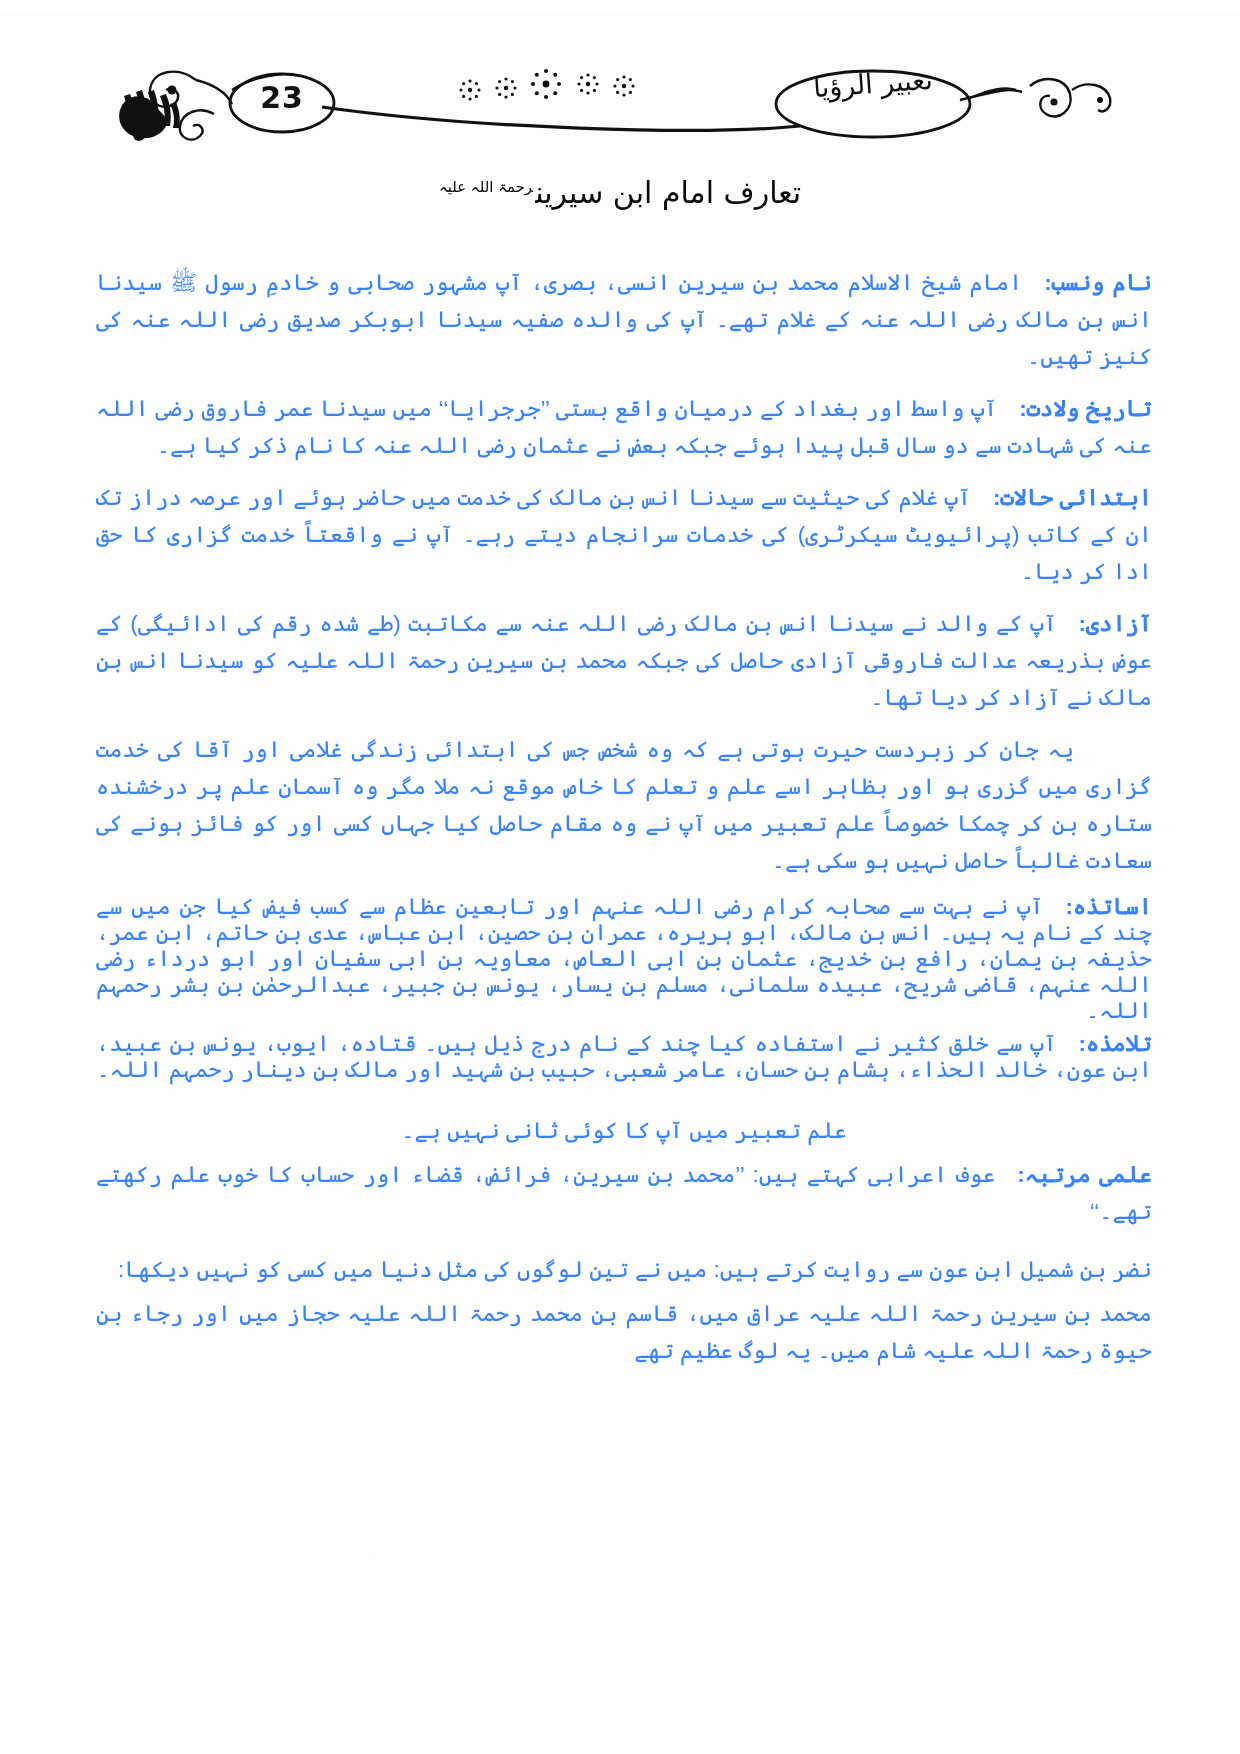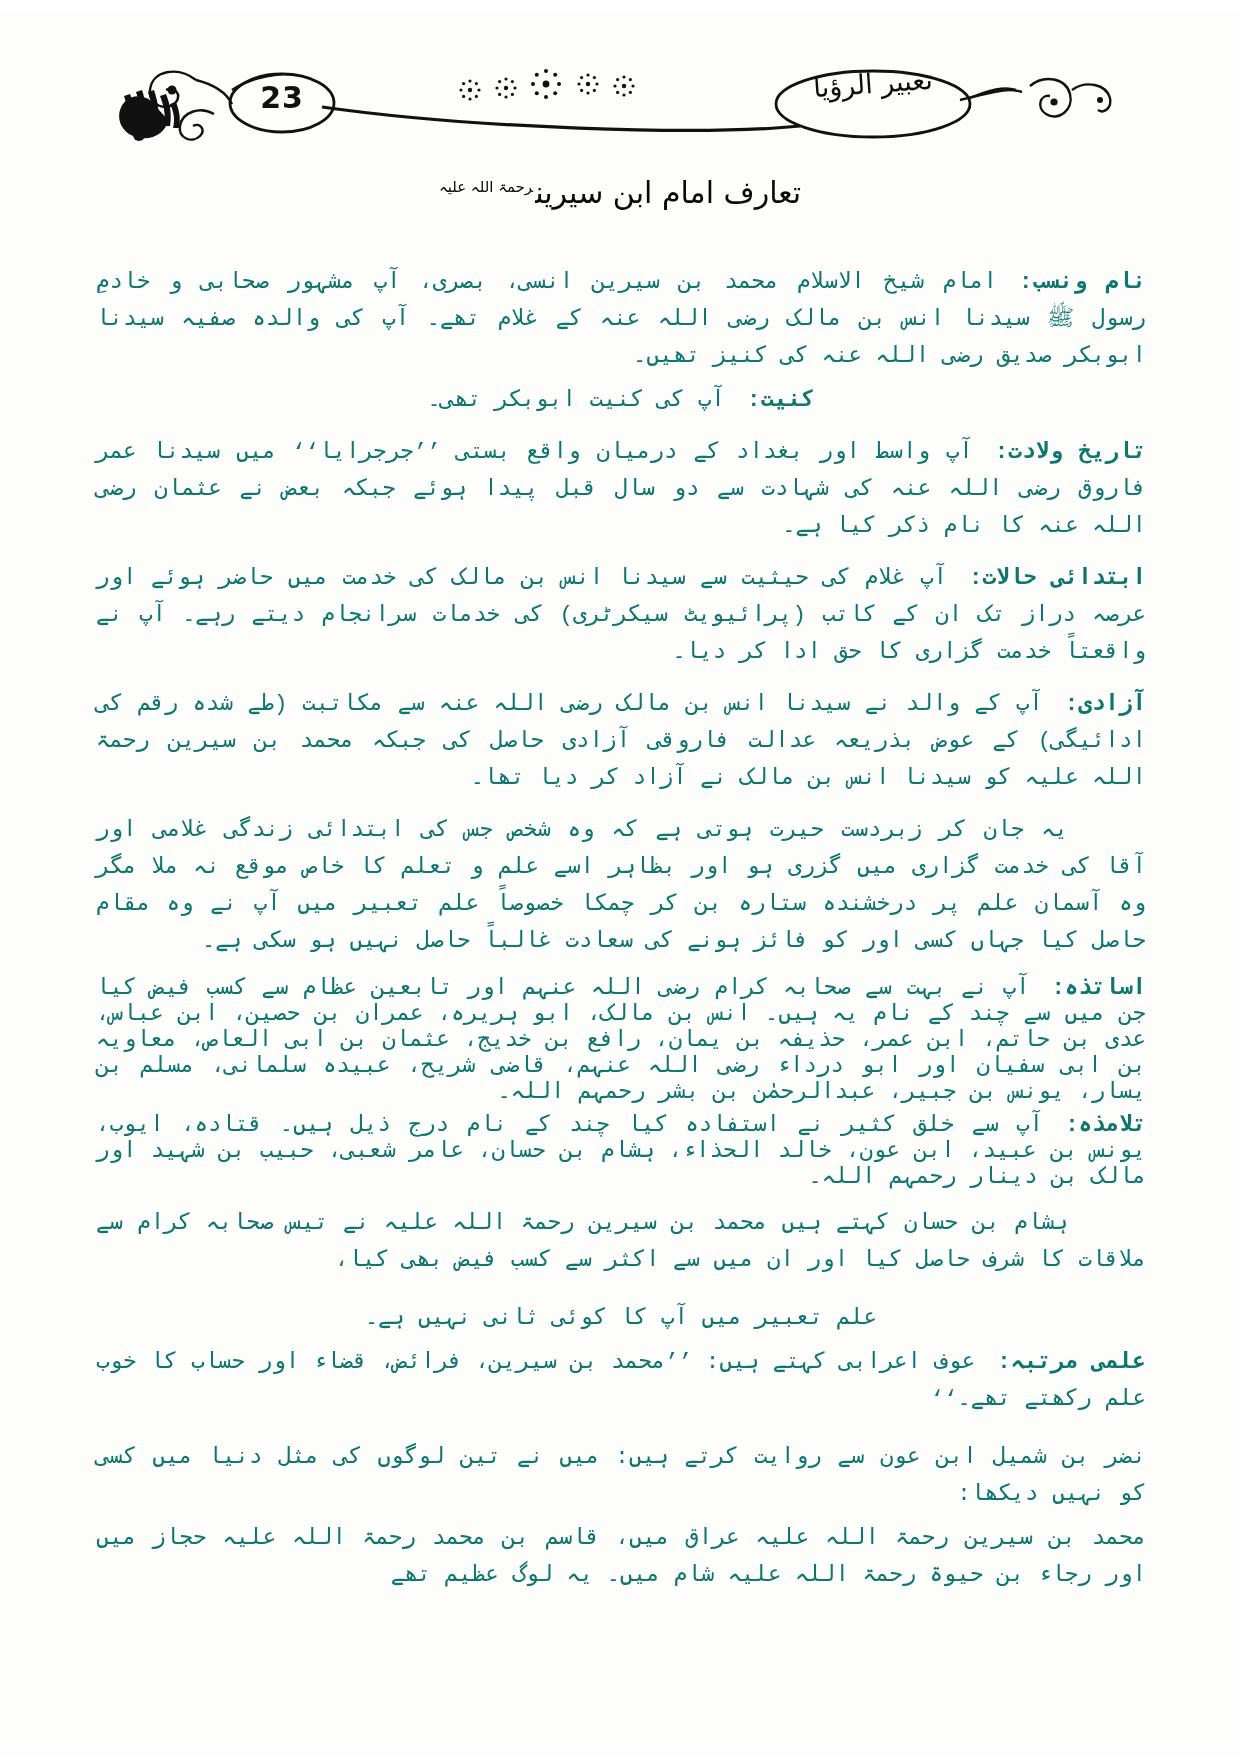--- a/index.html
+++ b/index.html
@@ -80,27 +80,27 @@
   .chapter-heading .hon {
     font-size: 15px;
     vertical-align: super;
     margin-right: 2px;
   }
 
   
   .body-text {
     position: absolute;
     top: 252px;
-    right: 94px;
+    right: 88px;
     left: 96px;
     direction: rtl;
     text-align: justify;
     text-align-last: right;
-    color: #0f766e;
-    font-family: Liberation Mono, monospace;
+    color: #3b82f6;
+    font-family: Liberation Sans, sans-serif;
   }
   .para {
     font-size: 22.5px;
     line-height: 37px;
     margin: 0 0 7px 0;
     text-align: justify;
     text-align-last: right;
   }
   .para.indent-lg { text-indent: 78px; }
   .label {
@@ -237,23 +237,20 @@
     <span>تعارف امام ابن سیرین</span><span class="hon">رحمۃ اللہ علیہ</span>
   </div>
 
   <div class="body-text">
 
     <p class="para">
       <span class="label">نام ونسب:</span><span class="gap"></span><span>امام شیخ الاسلام محمد بن سیرین انسی، بصری، آپ مشہور صحابی و خادمِ رسول ﷺ سیدنا انس بن مالک رضی اللہ عنہ کے غلام</span>
       <span>تھے۔ آپ کی والدہ صفیہ سیدنا ابوبکر صدیق رضی اللہ عنہ کی کنیز تھیں۔</span>
     </p>
 
-    <p class="para last-center">
-      <span class="label">کنیت:</span><span class="gap"></span><span>آپ کی کنیت ابوبکر تھی۔</span>
-    </p>
 
     <div class="spacer-sm"></div>
 
     <p class="para">
       <span class="label">تاریخ ولادت:</span><span class="gap"></span><span>آپ واسط اور بغداد کے درمیان واقع بستی ’’جرجرایا‘‘ میں سیدنا عمر فاروق رضی اللہ عنہ کی شہادت سے دو سال قبل</span>
       <span>پیدا ہوئے جبکہ بعض نے عثمان رضی اللہ عنہ کا نام ذکر کیا ہے۔</span>
     </p>
 
     <div class="spacer-sm"></div>
 
@@ -285,24 +282,20 @@
       <span>العاص، معاویہ بن ابی سفیان اور ابو درداء رضی اللہ عنہم، قاضی شریح، عبیدہ سلمانی، مسلم بن یسار، یونس بن جبیر، عبدالرحمٰن بن بشر رحمہم اللہ۔</span>
     </p>
 
     <p class="para tight">
       <span class="label">تلامذہ:</span><span class="gap"></span><span>آپ سے خلق کثیر نے استفادہ کیا چند کے نام درج ذیل ہیں۔ قتادہ، ایوب، یونس بن عبید، ابن عون، خالد الحذاء، ہشام</span>
       <span>بن حسان، عامر شعبی، حبیب بن شہید اور مالک بن دینار رحمہم اللہ۔</span>
     </p>
 
     <div class="spacer-sm"></div>
 
-    <p class="para indent-lg">
-      <span>ہشام بن حسان کہتے ہیں محمد بن سیرین رحمۃ اللہ علیہ نے تیس صحابہ کرام سے ملاقات کا شرف حاصل کیا اور ان میں سے اکثر سے</span>
-      <span>کسب فیض بھی کیا،</span>
-    </p>
 
     <div class="spacer-md"></div>
 
     <p class="para last-center">
       <span>علم تعبیر میں آپ کا کوئی ثانی نہیں ہے۔</span>
     </p>
     <p class="para">
       <span class="label">علمی مرتبہ:</span><span class="gap"></span><span>عوف اعرابی کہتے ہیں: ’’محمد بن سیرین، فرائض، قضاء اور حساب کا خوب علم رکھتے تھے۔‘‘</span>
     </p>
 

